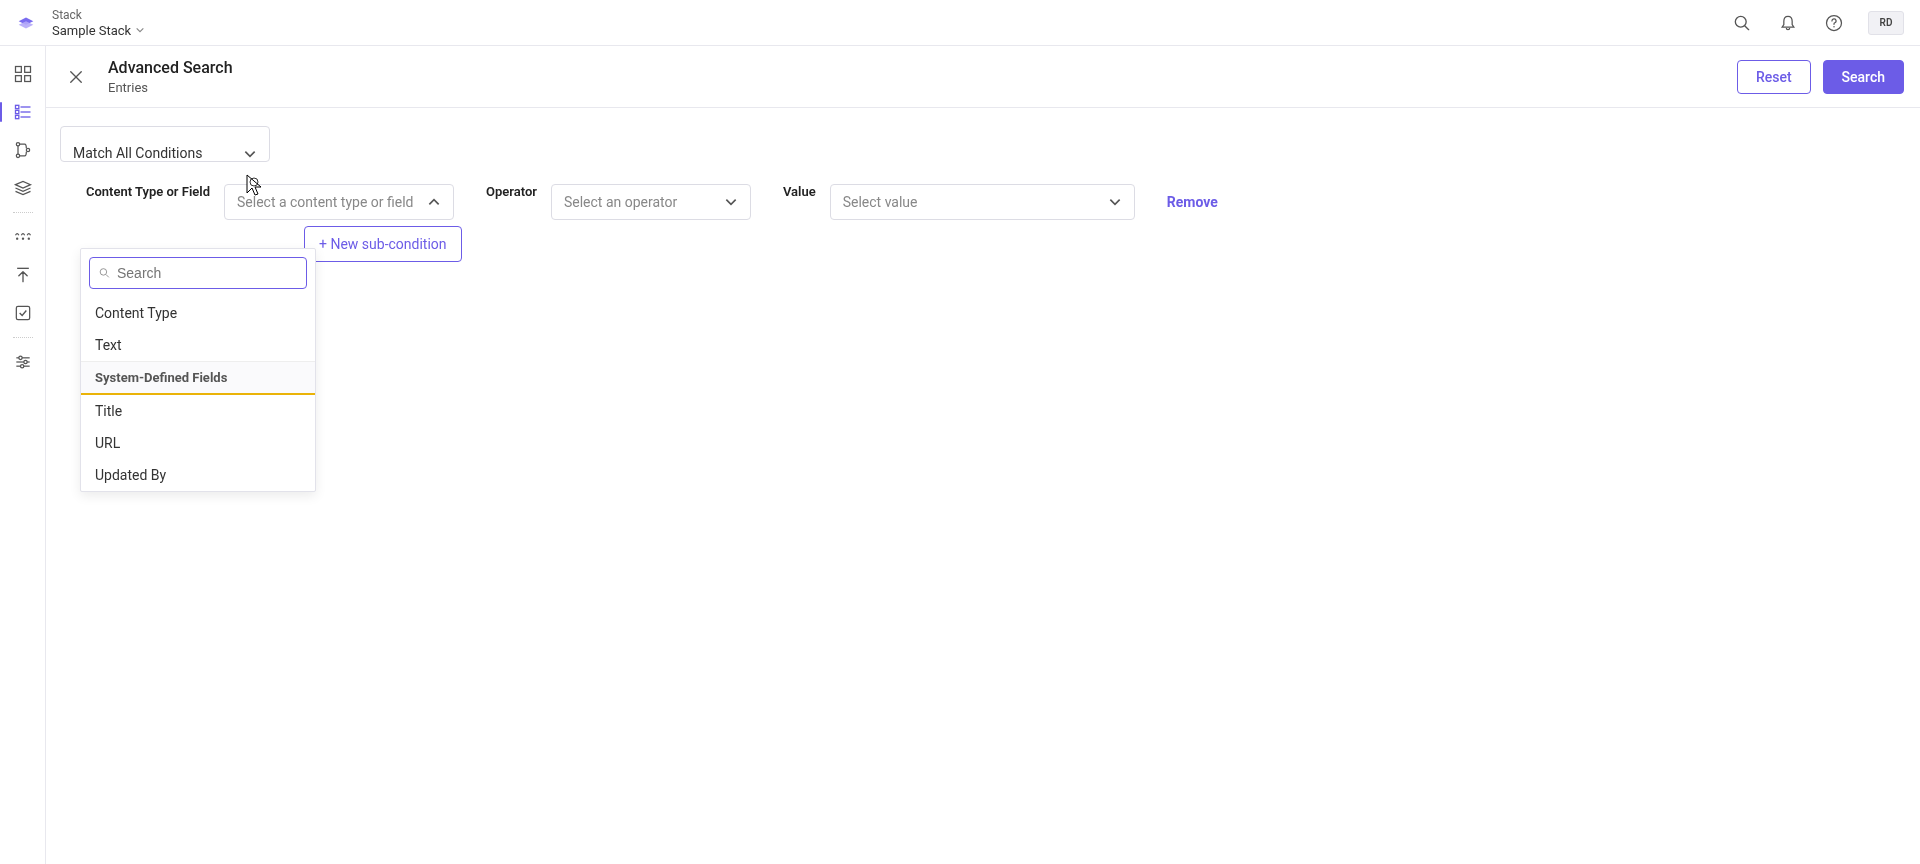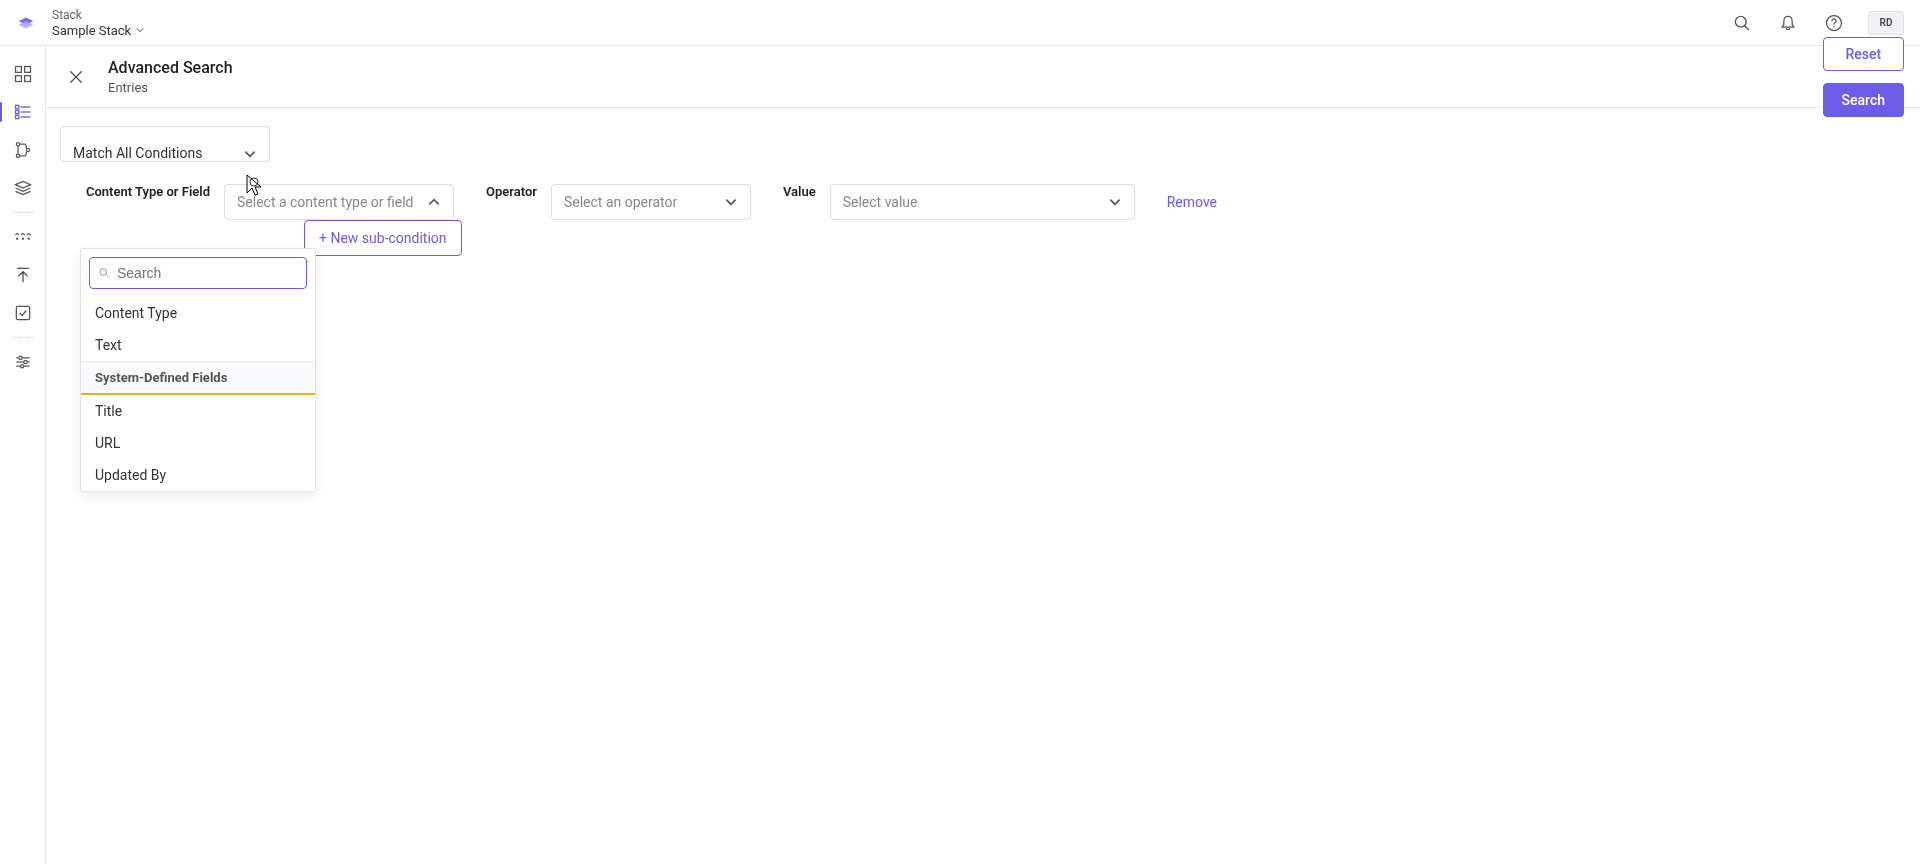--- a/index.html
+++ b/index.html
@@ -150,21 +150,20 @@
   }
   .page-subtitle {
     font-size: 13px;
     color: #555;
     margin-top: 2px;
   }
   .page-header-right {
     margin-left: auto;
     display: flex;
     gap: 12px;
-    flex-direction: column;
   }
   .btn {
     height: 34px;
     padding: 0 18px;
     border-radius: 4px;
     font-size: 14px;
     font-weight: 500;
     cursor: pointer;
     display: flex;
     align-items: center;
@@ -233,30 +232,30 @@
     cursor: pointer;
     background: #fff;
   }
   .col-field { width: 230px; }
   .col-op    { width: 200px; }
   .col-val   { width: 305px; }
 
   .remove-link {
     color: #6c5ce7;
     font-size: 14px;
-    font-weight: 400;
+    font-weight: 700;
     cursor: pointer;
     align-self: flex-end;
     height: 36px;
     display: flex;
     align-items: center;
   }
 
   .sub-btn {
-    margin-top: 8px;
+    margin-top: 14px;
     margin-left: 26px;
     height: 36px;
     border: 1px solid #6c5ce7;
     border-radius: 4px;
     color: #6c5ce7;
     font-size: 14px;
     padding: 0 14px;
     display: inline-flex;
     align-items: center;
     cursor: pointer;

